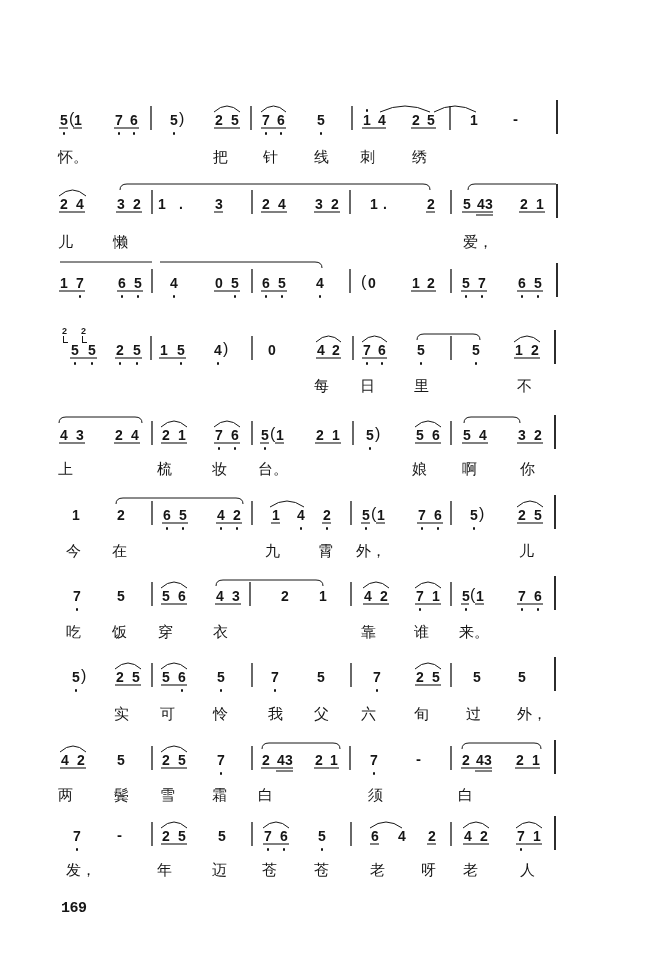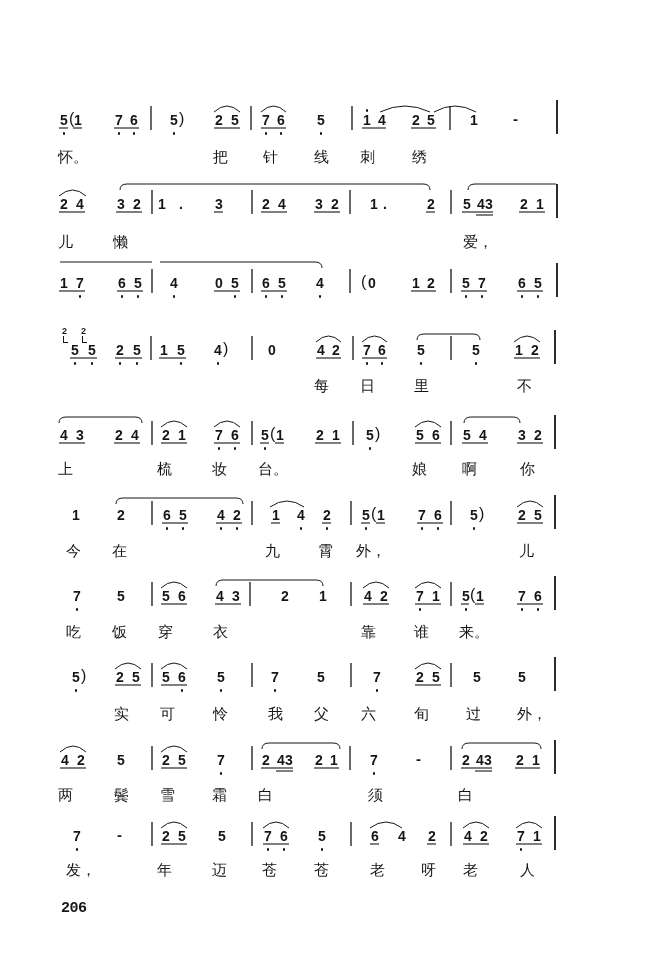--- a/index.html
+++ b/index.html
@@ -559,14 +559,14 @@
         <span class="lyric" style="left: 157px; top: 862px;">年</span>
         <span class="lyric" style="left: 212px; top: 862px;">迈</span>
         <span class="lyric" style="left: 262px; top: 862px;">苍</span>
         <span class="lyric" style="left: 314px; top: 862px;">苍</span>
         <span class="lyric" style="left: 370px; top: 862px;">老</span>
         <span class="lyric" style="left: 421px; top: 862px;">呀</span>
         <span class="lyric" style="left: 463px; top: 862px;">老</span>
         <span class="lyric" style="left: 520px; top: 862px;">人</span>
       </span>
     </div>
-  <span class="page-number">206</span>
+  <span class="page-number">169</span>
 </div>
 
 </body></html>

